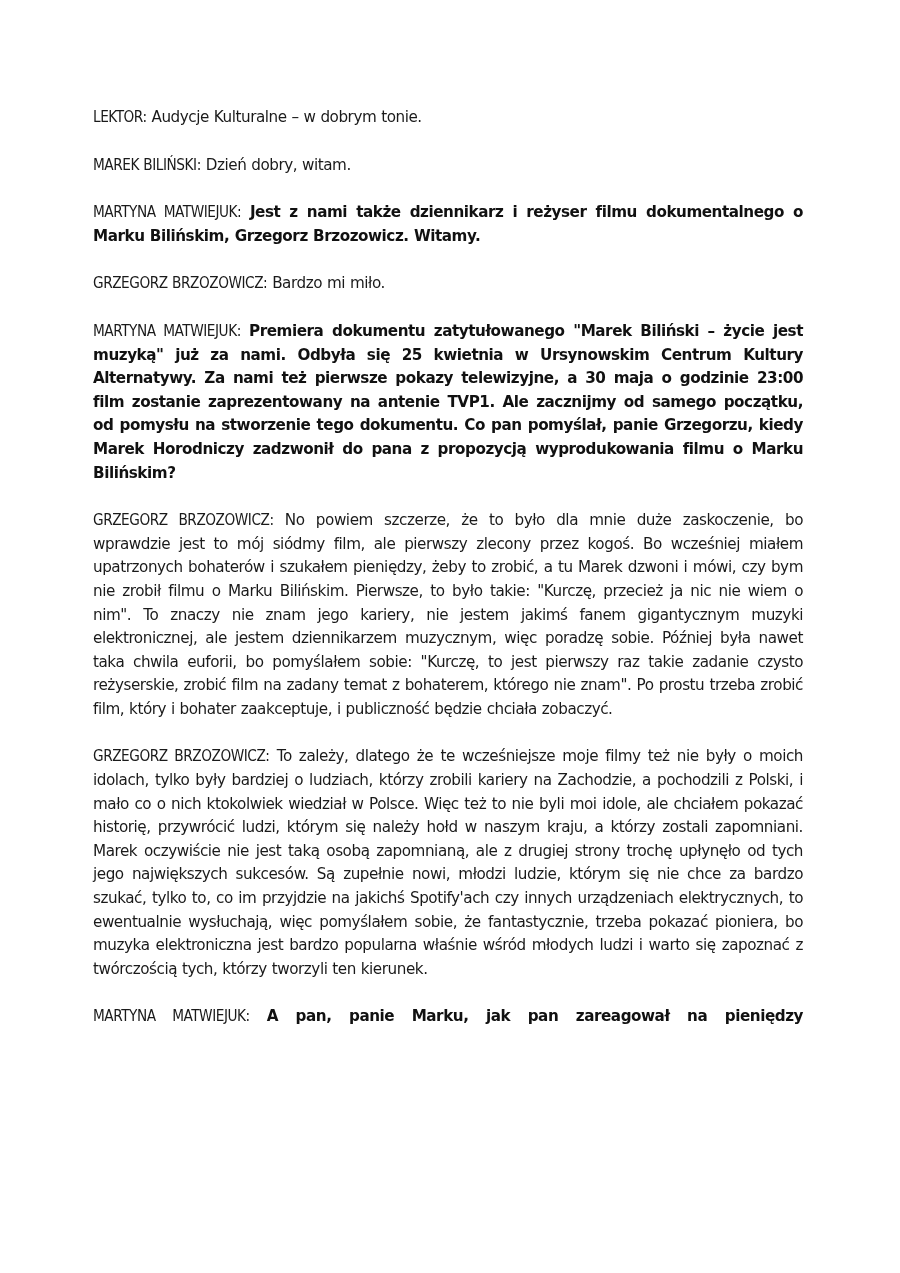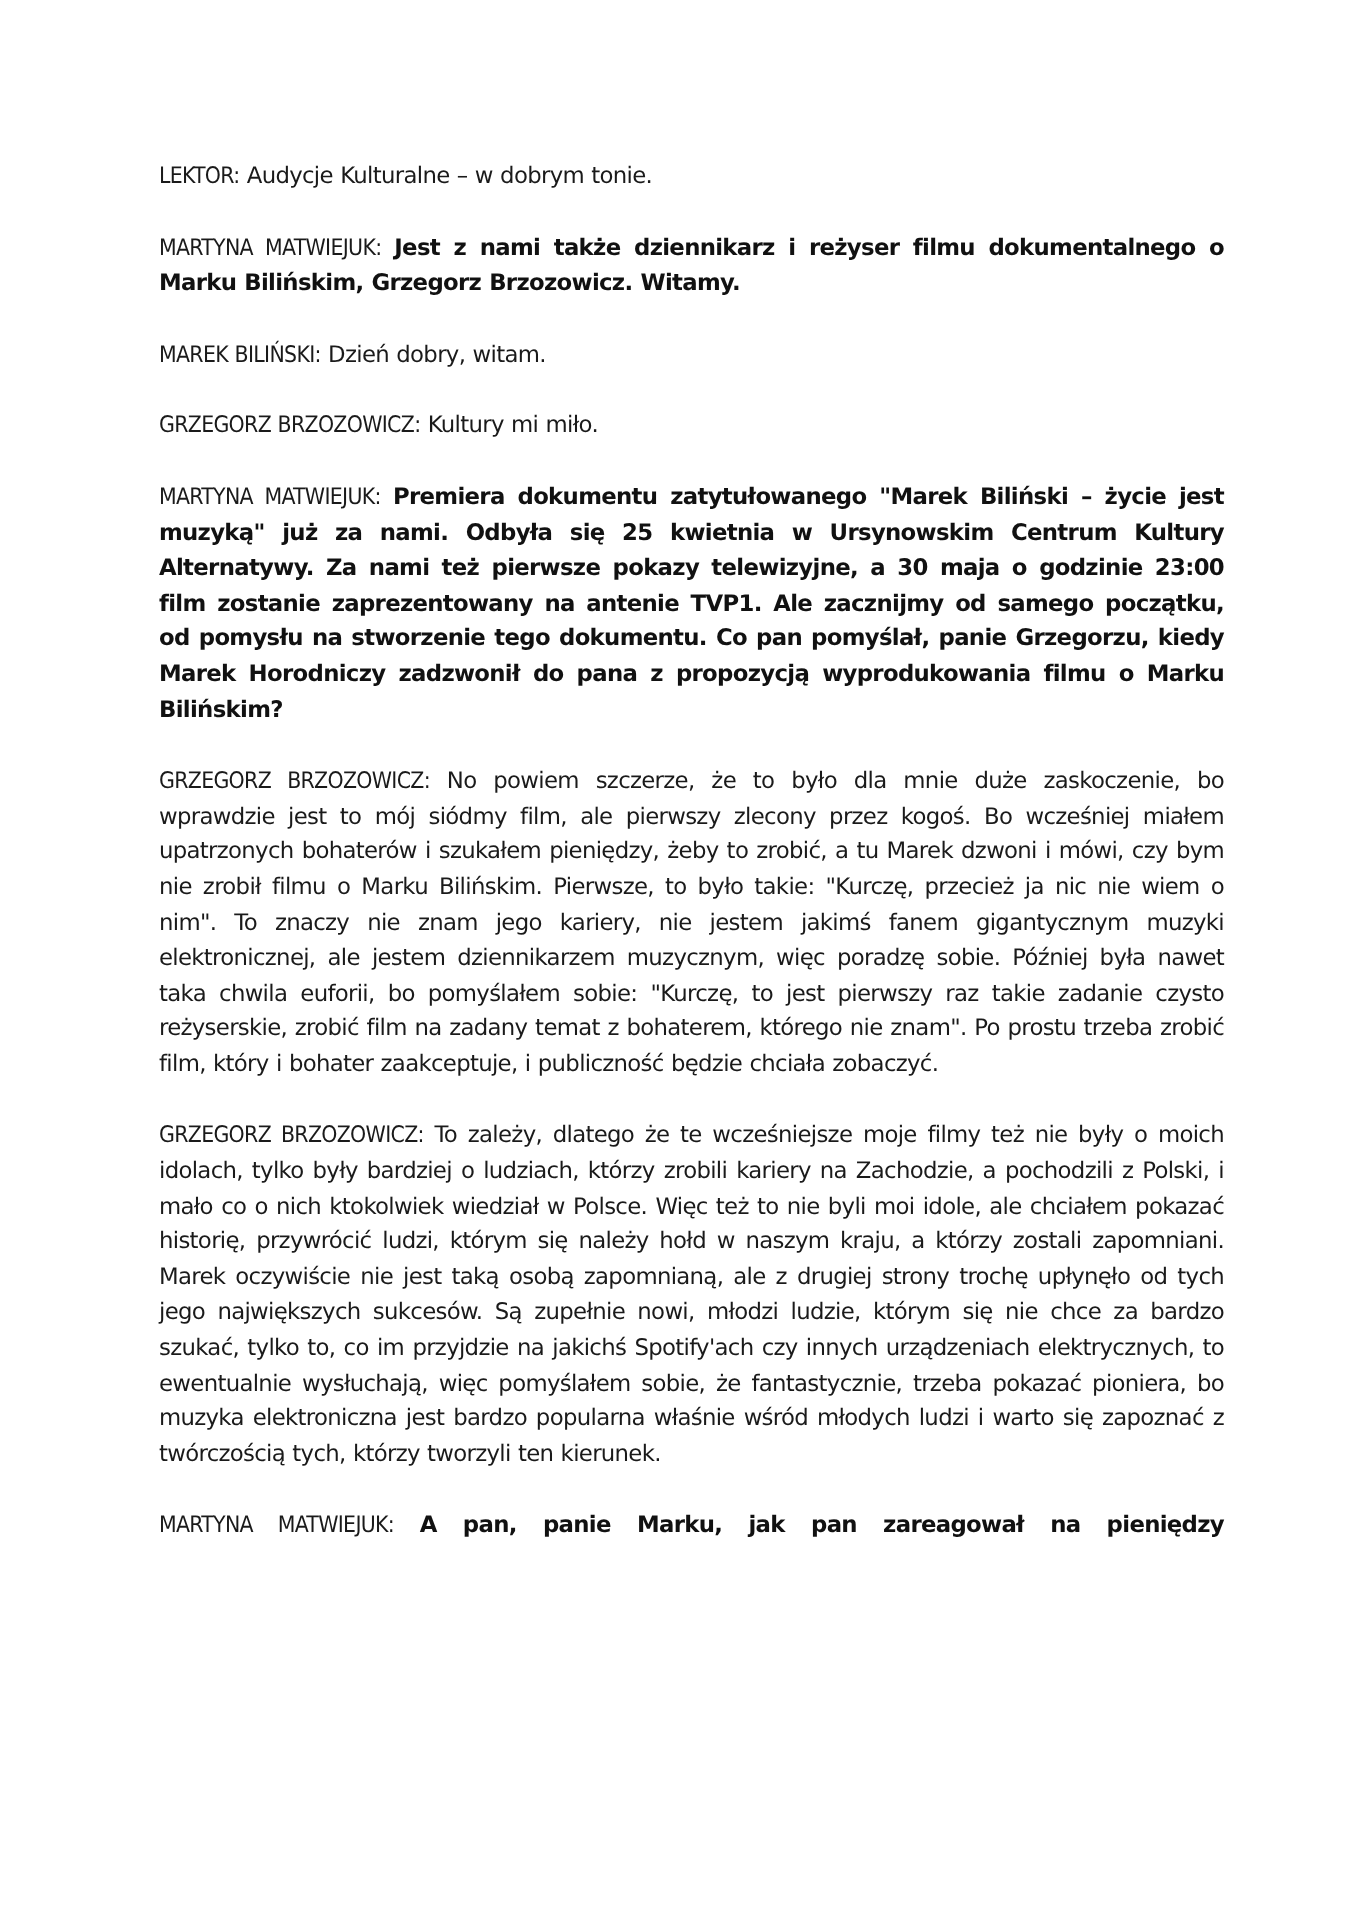--- a/index.html
+++ b/index.html
@@ -8,21 +8,21 @@
       background: #ffffff;
     }
     body {
       width: 900px;
       height: 1273px;
       overflow: hidden;
       position: relative;
     }
     .page {
       position: absolute;
-      left: 106px;
+      left: 93px;
       top: 106px;
       width: 710px;
       color: #1a1a1a;
       font-family: "DejaVu Sans", sans-serif;
       font-size: 15.2px;
       line-height: 23.6px;
       letter-spacing: -0.45px;
       word-spacing: 0.5px;
     }
     .turn {
@@ -42,20 +42,20 @@
     }
     .turn.last-line-justify {
       text-align-last: justify;
     }
   </style>
 </head>
 <body>
 
 <div class="page" id="page">
     <p class="turn"><span class="speaker">LEKTOR:</span> <span class="text normal">Audycje Kulturalne – w dobrym tonie.</span></p>
+    <p class="turn"><span class="speaker">MAREK BILIŃSKI:</span> <span class="text normal">Dzień dobry, witam.</span></p>
     <p class="turn"><span class="speaker">MARTYNA MATWIEJUK:</span> <span class="text bold">Jest z nami także dziennikarz i reżyser filmu dokumentalnego o Marku Bilińskim, Grzegorz Brzozowicz. Witamy.</span></p>
-    <p class="turn"><span class="speaker">MAREK BILIŃSKI:</span> <span class="text normal">Dzień dobry, witam.</span></p>
-    <p class="turn"><span class="speaker">GRZEGORZ BRZOZOWICZ:</span> <span class="text normal">Kultury mi miło.</span></p>
+    <p class="turn"><span class="speaker">GRZEGORZ BRZOZOWICZ:</span> <span class="text normal">Bardzo mi miło.</span></p>
     <p class="turn"><span class="speaker">MARTYNA MATWIEJUK:</span> <span class="text bold">Premiera dokumentu zatytułowanego "Marek Biliński – życie jest muzyką" już za nami. Odbyła się 25 kwietnia w Ursynowskim Centrum Kultury Alternatywy. Za nami też pierwsze pokazy telewizyjne, a 30 maja o godzinie 23:00 film zostanie zaprezentowany na antenie TVP1. Ale zacznijmy od samego początku, od pomysłu na stworzenie tego dokumentu. Co pan pomyślał, panie Grzegorzu, kiedy Marek Horodniczy zadzwonił do pana z propozycją wyprodukowania filmu o Marku Bilińskim?</span></p>
     <p class="turn"><span class="speaker">GRZEGORZ BRZOZOWICZ:</span> <span class="text normal">No powiem szczerze, że to było dla mnie duże zaskoczenie, bo wprawdzie jest to mój siódmy film, ale pierwszy zlecony przez kogoś. Bo wcześniej miałem upatrzonych bohaterów i szukałem pieniędzy, żeby to zrobić, a tu Marek dzwoni i mówi, czy bym nie zrobił filmu o Marku Bilińskim. Pierwsze, to było takie: "Kurczę, przecież ja nic nie wiem o nim". To znaczy nie znam jego kariery, nie jestem jakimś fanem gigantycznym muzyki elektronicznej, ale jestem dziennikarzem muzycznym, więc poradzę sobie. Później była nawet taka chwila euforii, bo pomyślałem sobie: "Kurczę, to jest pierwszy raz takie zadanie czysto reżyserskie, zrobić film na zadany temat z bohaterem, którego nie znam". Po prostu trzeba zrobić film, który i bohater zaakceptuje, i publiczność będzie chciała zobaczyć.</span></p>
     <p class="turn"><span class="speaker">GRZEGORZ BRZOZOWICZ:</span> <span class="text normal">To zależy, dlatego że te wcześniejsze moje filmy też nie były o moich idolach, tylko były bardziej o ludziach, którzy zrobili kariery na Zachodzie, a pochodzili z Polski, i mało co o nich ktokolwiek wiedział w Polsce. Więc też to nie byli moi idole, ale chciałem pokazać historię, przywrócić ludzi, którym się należy hołd w naszym kraju, a którzy zostali zapomniani. Marek oczywiście nie jest taką osobą zapomnianą, ale z drugiej strony trochę upłynęło od tych jego największych sukcesów. Są zupełnie nowi, młodzi ludzie, którym się nie chce za bardzo szukać, tylko to, co im przyjdzie na jakichś Spotify'ach czy innych urządzeniach elektrycznych, to ewentualnie wysłuchają, więc pomyślałem sobie, że fantastycznie, trzeba pokazać pioniera, bo muzyka elektroniczna jest bardzo popularna właśnie wśród młodych ludzi i warto się zapoznać z twórczością tych, którzy tworzyli ten kierunek.</span></p>
     <p class="turn last-line-justify"><span class="speaker">MARTYNA MATWIEJUK:</span> <span class="text bold">A pan, panie Marku, jak pan zareagował na pieniędzy</span></p>
   </div>
 
 </body></html>

